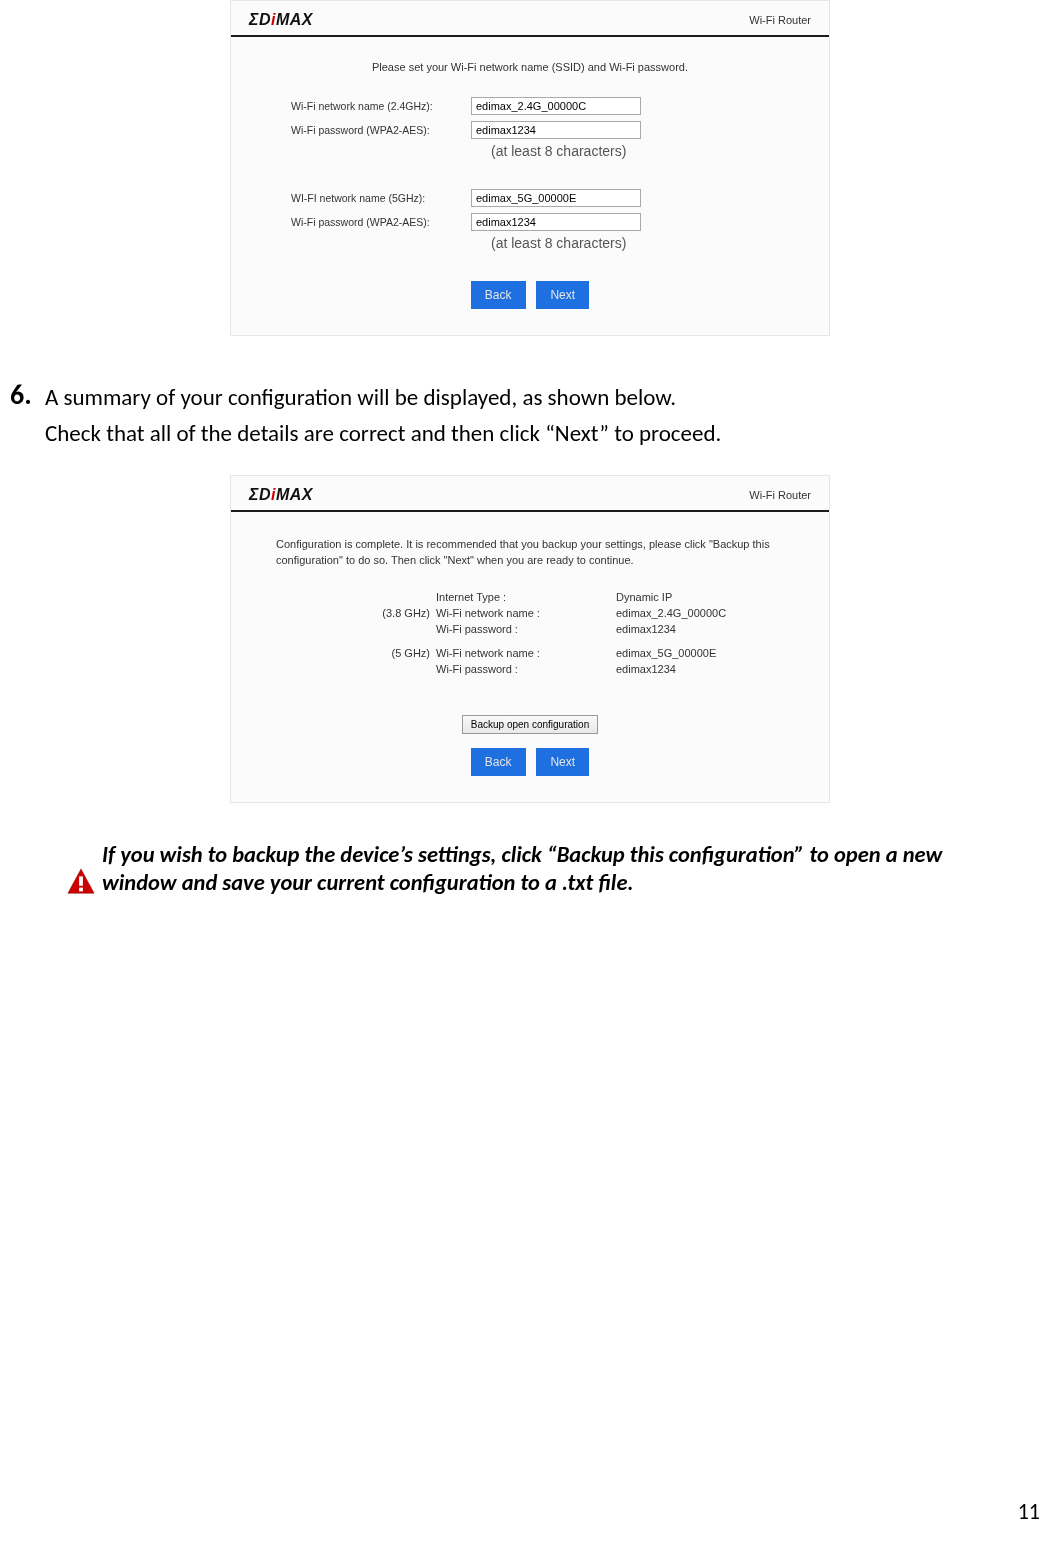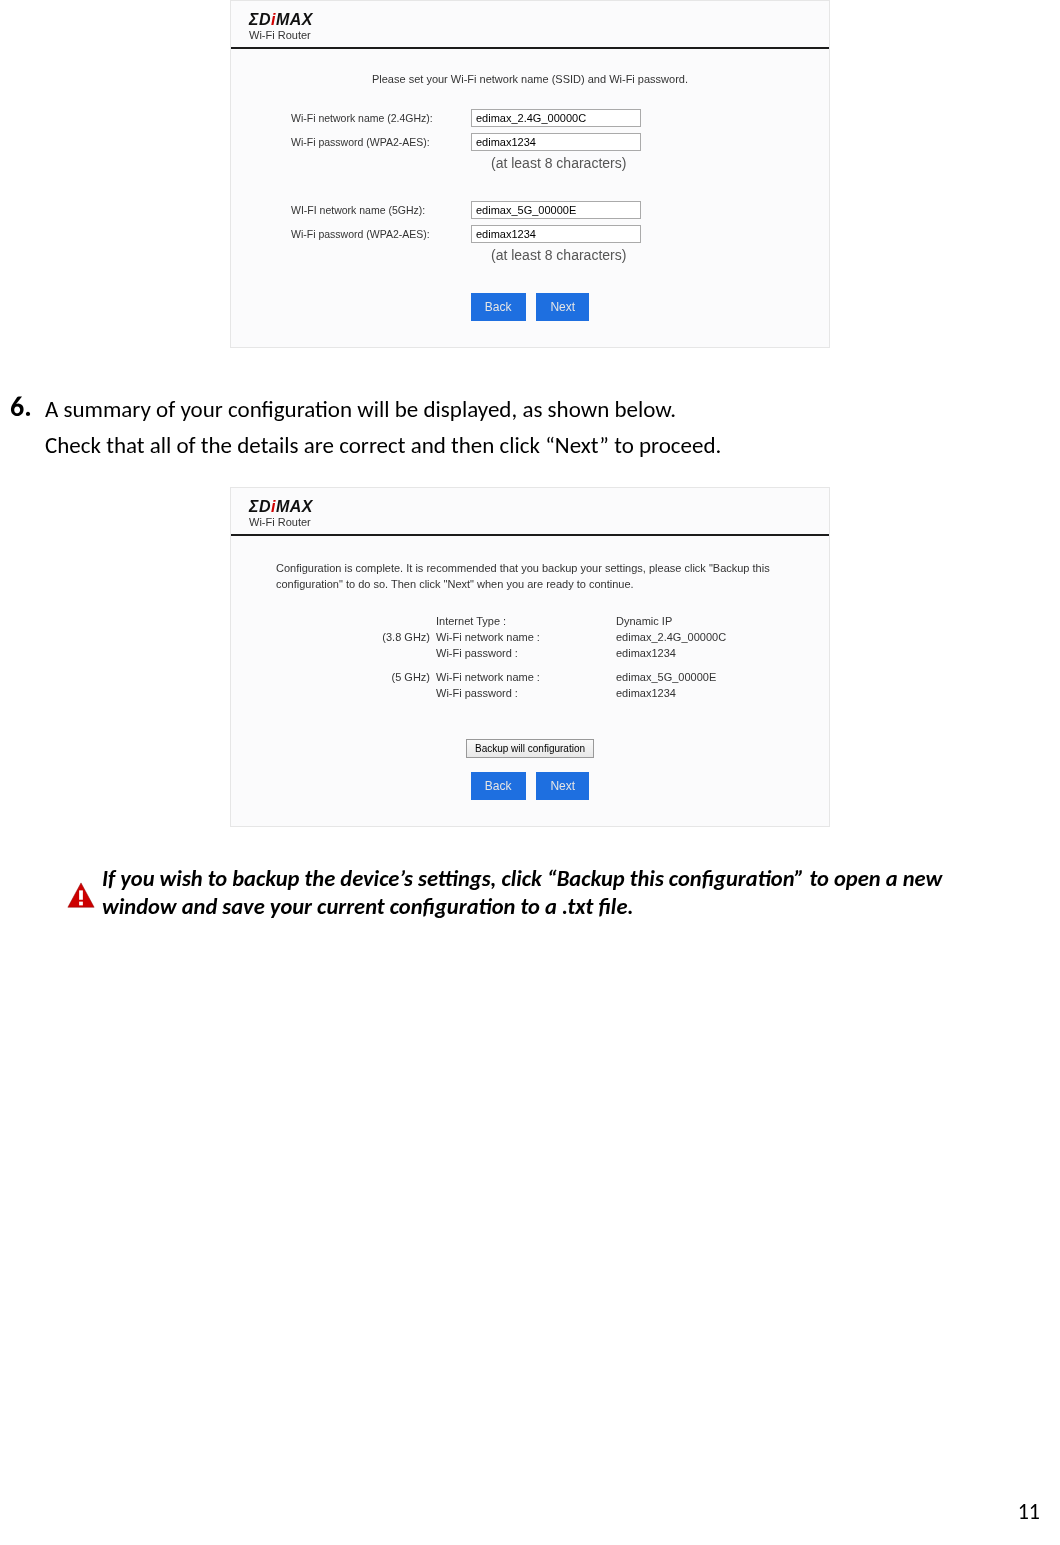--- a/index.html
+++ b/index.html
@@ -23,21 +23,21 @@
     color: #333;
     position: relative;
   }
   .screenshot-header {
     padding: 10px 18px 6px 18px;
     border-bottom: 2px solid #1b1b1b;
   }
   .logo-row {
     display: flex;
     justify-content: space-between;
-    flex-direction: column;
+    align-items: center;
   }
   .logo {
     font-weight: 900;
     font-style: italic;
     font-size: 16px;
     letter-spacing: 0.5px;
     color: #111;
     font-family: Arial Black, Arial, sans-serif;
   }
   .logo .red { color: #d10000; }
@@ -153,21 +153,21 @@
     padding-top: 3px;
   }
   .step-indent {
     padding-left: 45px;
     padding-right: 50px;
     font-size: 23px;
     line-height: 1.3;
   }
   .note-row {
     display: flex;
-    align-items: center;
+    align-items: flex-end;
     padding: 18px 70px 0 66px;
   }
   .warn-icon {
     width: 30px;
     height: 30px;
     flex-shrink: 0;
     margin-top: 6px;
     margin-right: 6px;
   }
   .note-text {
@@ -272,21 +272,21 @@
         </div>
         <div class="summary-row">
           <span class="band"></span>
           <span class="key">Wi-Fi password :</span>
           <span class="val">edimax1234</span>
         </div>
       </div>
     </div>
 
     <div class="btn-row">
-      <button class="backup-btn">Backup will configuration</button>
+      <button class="backup-btn">Backup open configuration</button>
     </div>
     <div class="nav-btns">
       <button class="nav-btn">Back</button>
       <button class="nav-btn">Next</button>
     </div>
   </div>
 </div>
 
 <div class="note-row">
   <svg class="warn-icon" viewBox="0 0 32 32">

